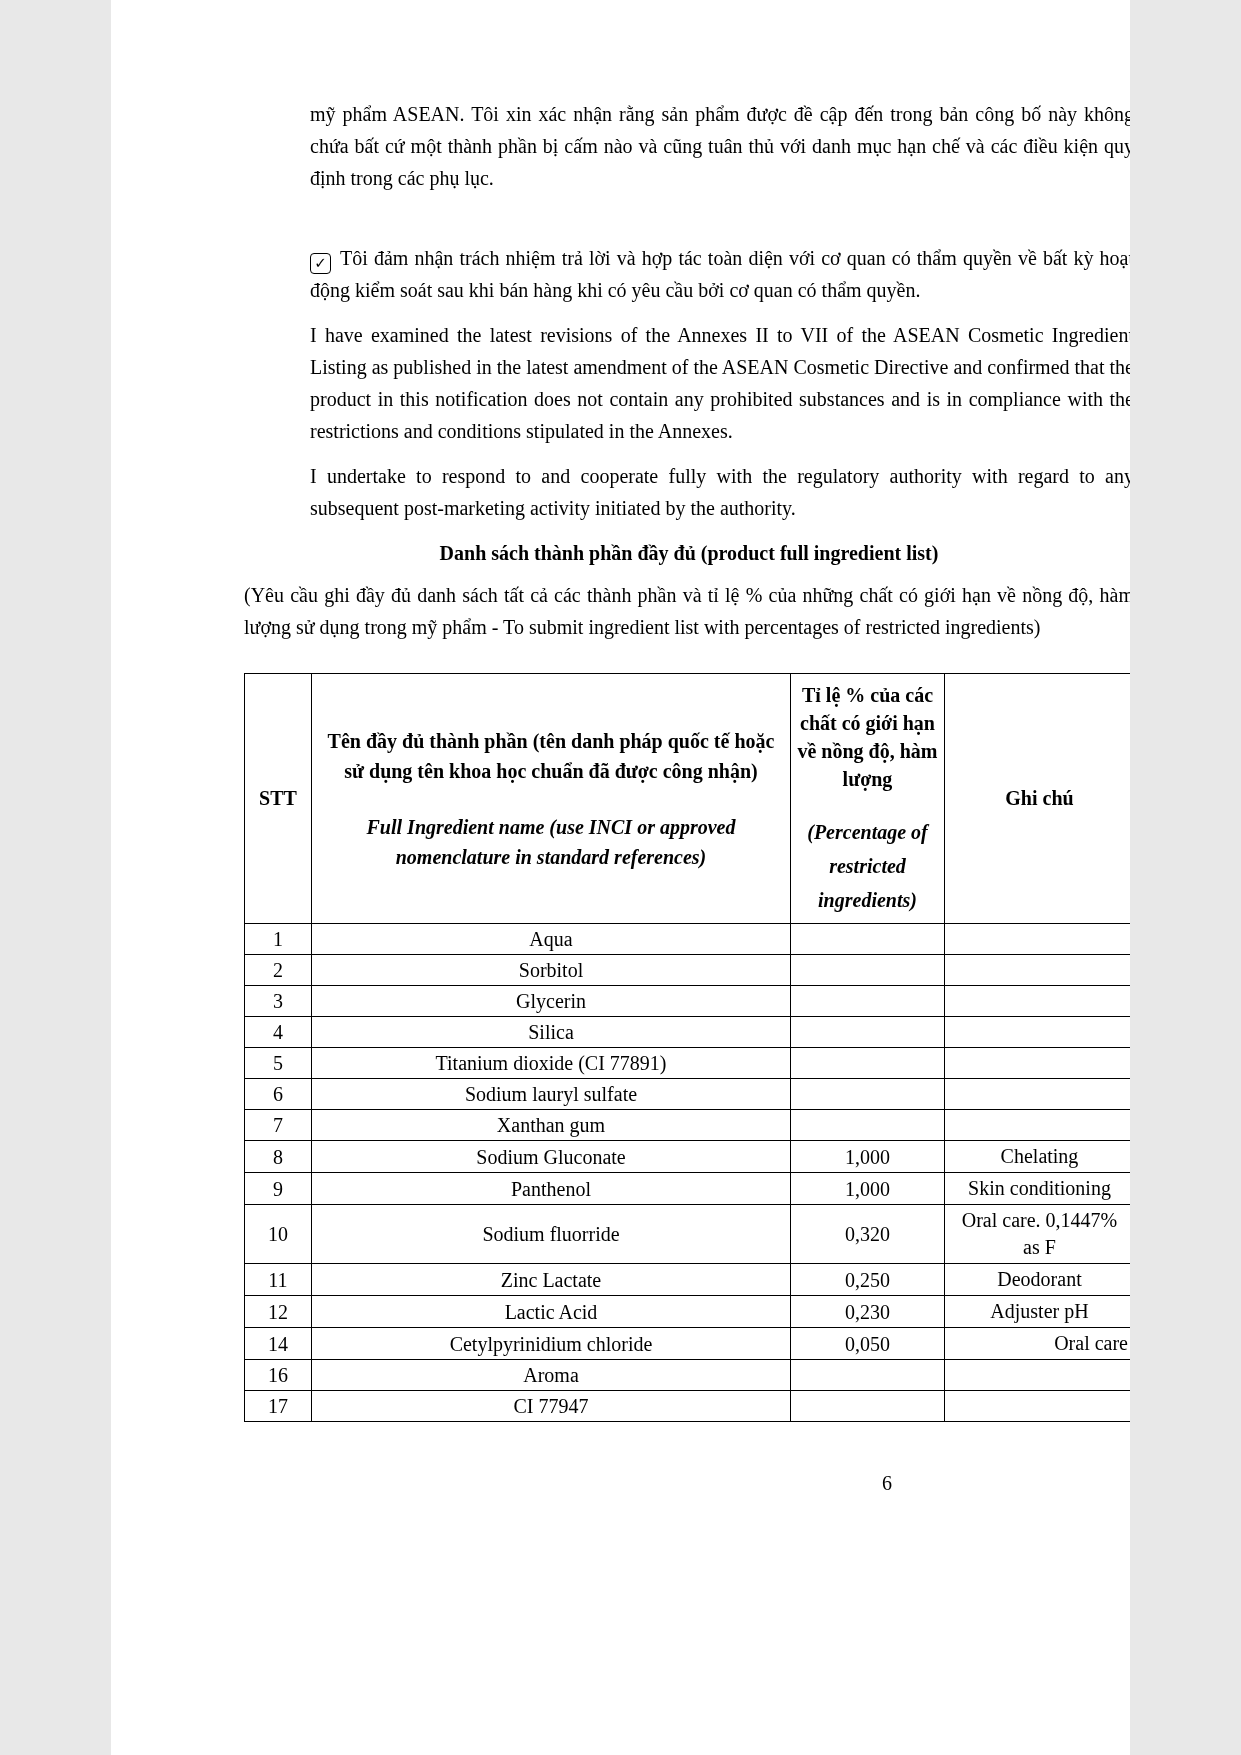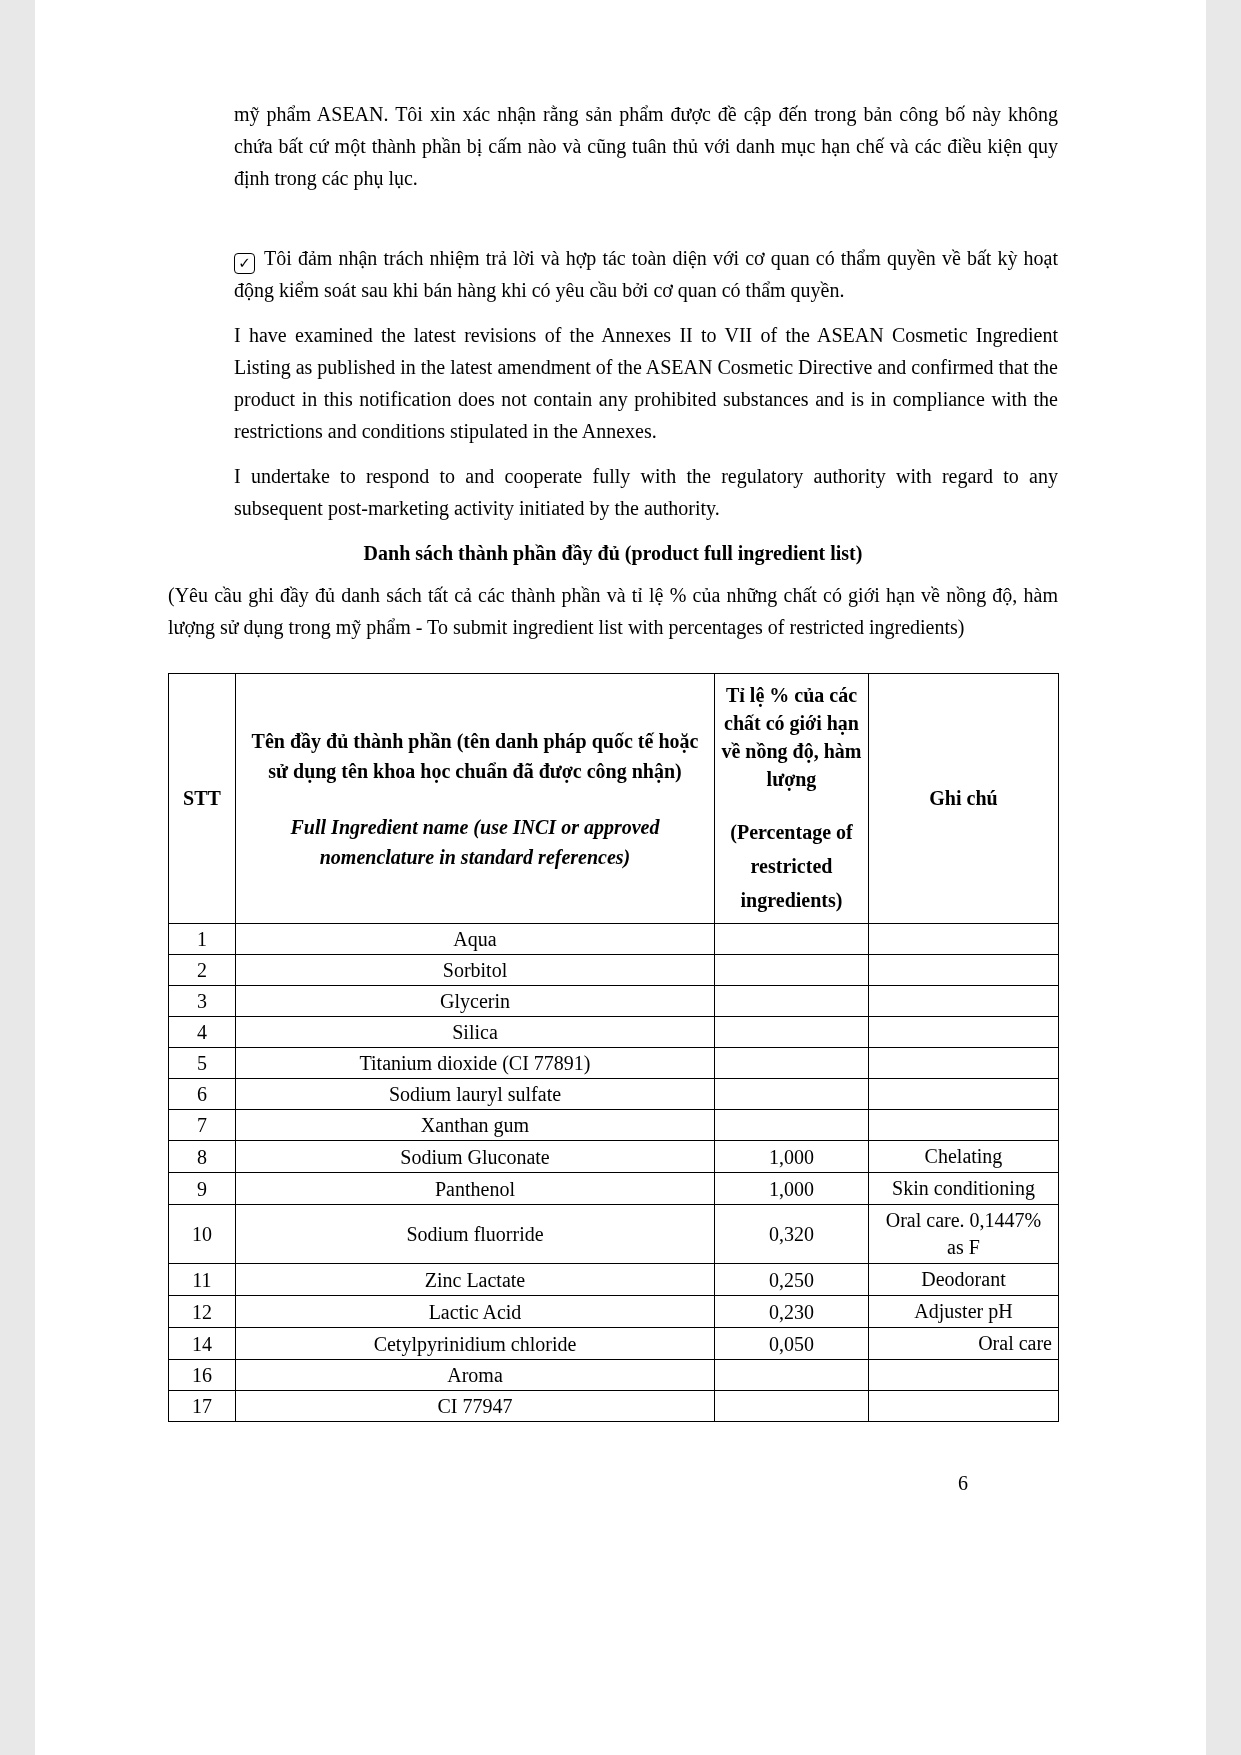--- a/index.html
+++ b/index.html
@@ -1,20 +1,20 @@
 <!DOCTYPE html>
 <html><head>
 <meta charset="utf-8">
 <style>
   * { margin: 0; padding: 0; box-sizing: border-box; }
   html, body { background: #e8e8e8; }
   body { font-family: "Liberation Serif", "DejaVu Serif", serif; color: #000; }
   .page {
     position: relative;
-    width: 1171px;
+    width: 1019px;
     height: 1755px;
     margin: 0 auto;
     background: #ffffff;
     overflow: hidden;
   }
   .content {
     position: absolute;
     top: 98px;
     left: 133px;
     width: 890px;
@@ -69,21 +69,21 @@
     overflow-wrap: break-word;
   }
   col.c-stt  { width: 67px; }
   col.c-name { width: 479px; }
   col.c-pct  { width: 154px; }
   col.c-note { width: 190px; }
   thead th { font-weight: bold; height: 250px; }
   .hdr-name-vi { font-weight: bold; margin-bottom: 26px; line-height: 30px; }
   .hdr-name-en { font-weight: bold; font-style: italic; line-height: 30px; }
   .hdr-pct-vi  { font-weight: bold; line-height: 28px; margin-bottom: 22px; }
-  .hdr-pct-en  { font-weight: bold; line-height: 34px; }
+  .hdr-pct-en  { font-weight: bold; font-style: italic; line-height: 34px; }
   tbody td { height: 29px; line-height: 26px; }
   tbody td.note { line-height: 27px; }
   tbody tr[data-row="14"] td.note { text-align: right; }
   .page-number {
     position: absolute;
     top: 1472px;
     right: 238px;
     font-size: 20px;
   }
 </style>

